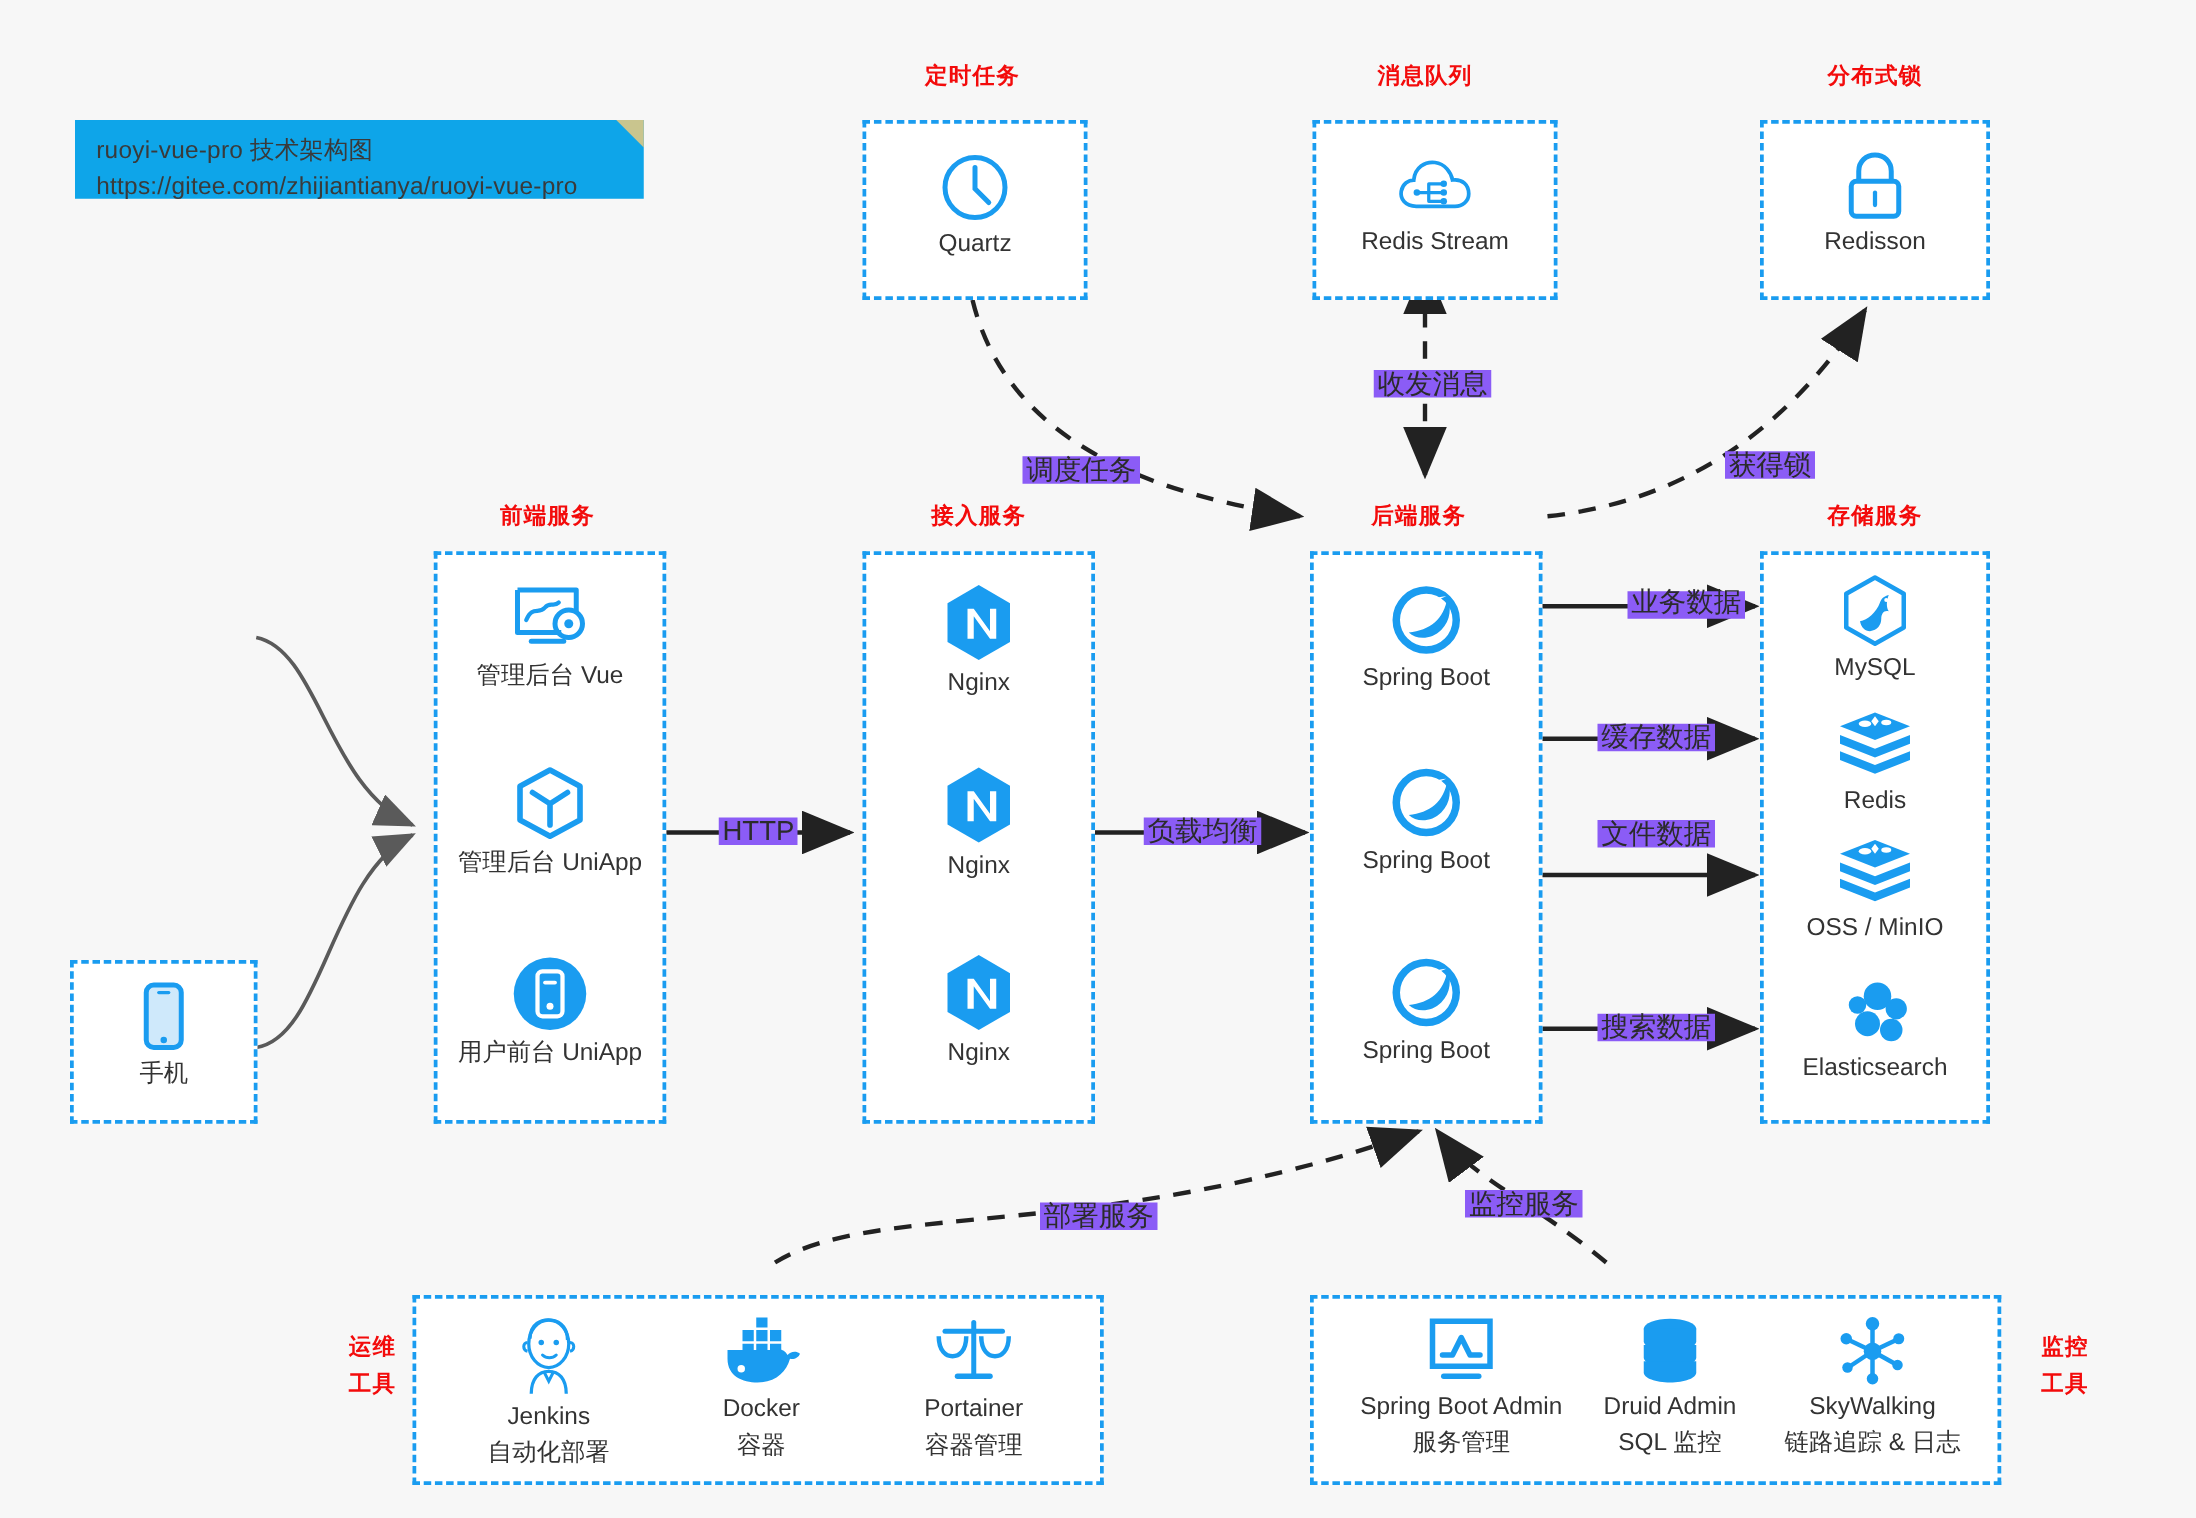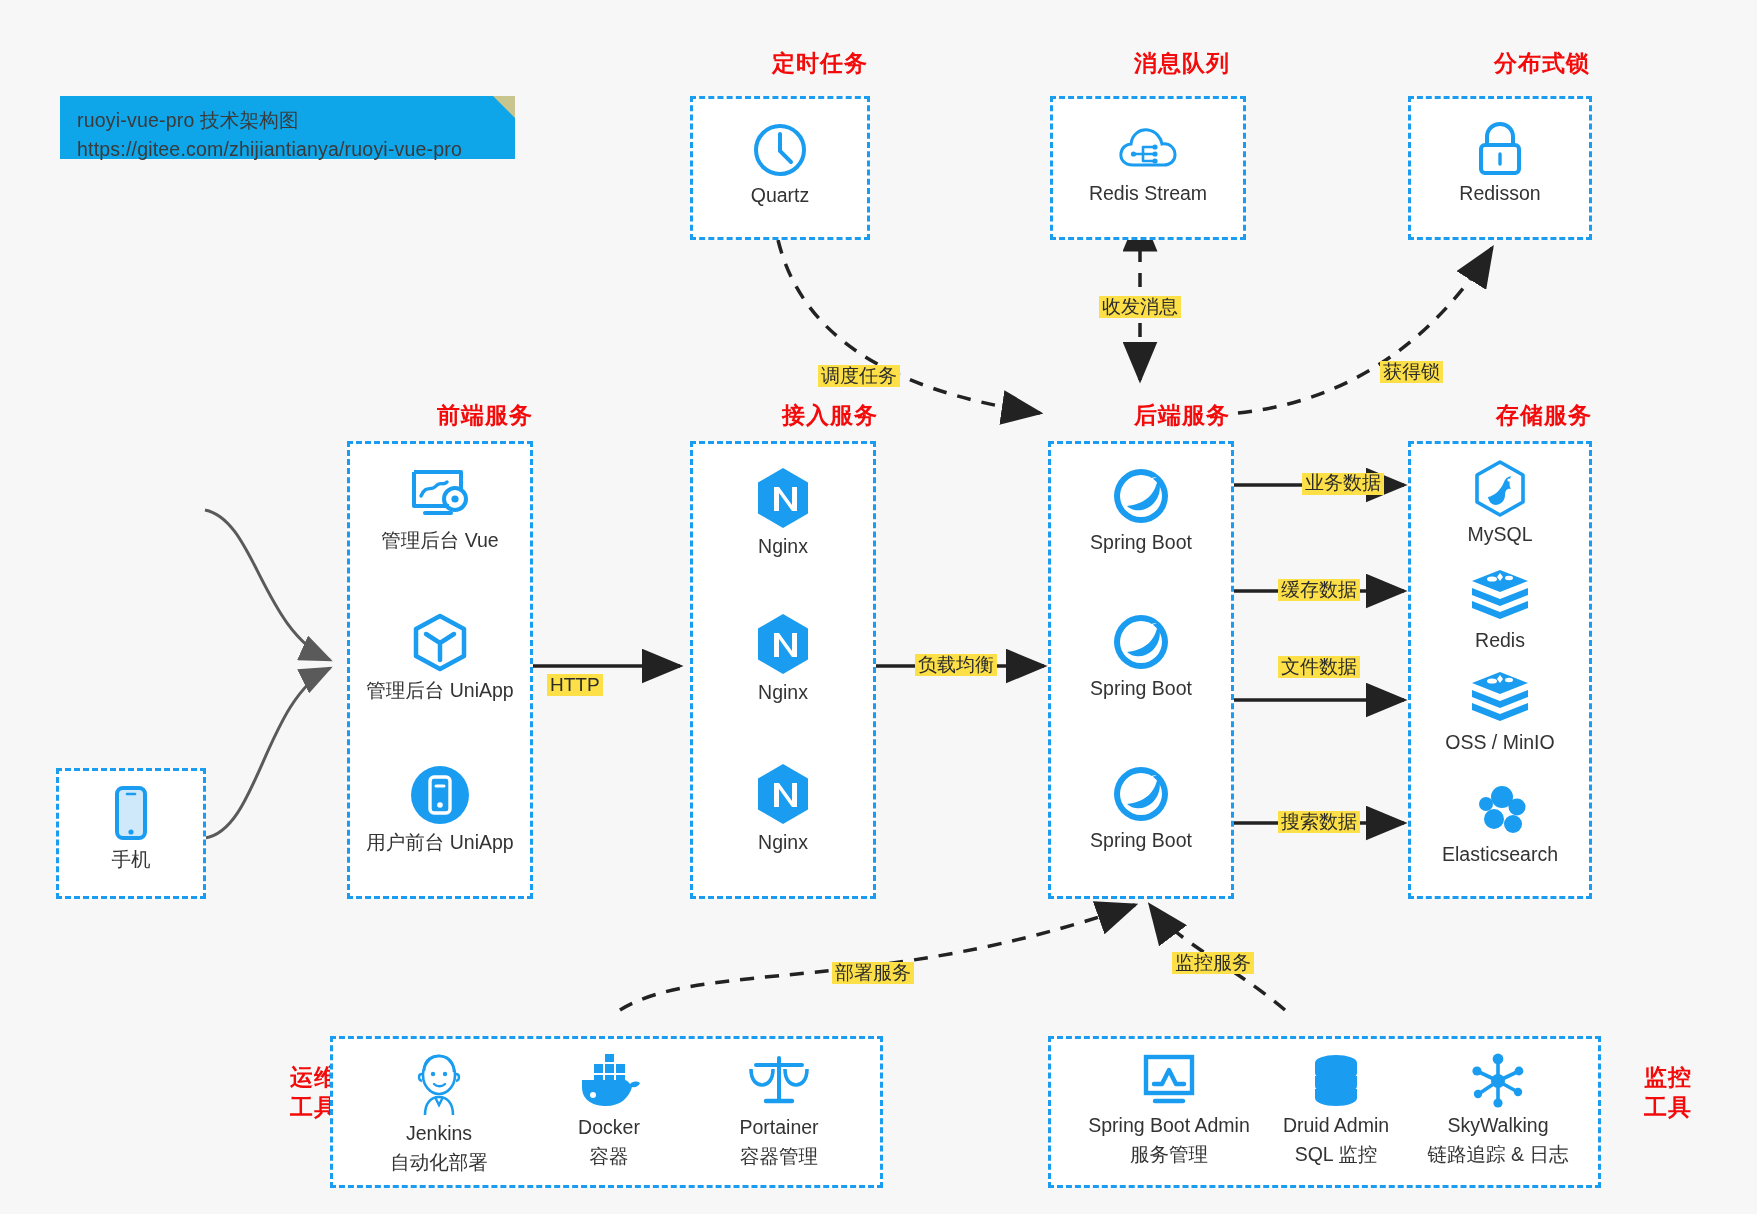--- a/index.html
+++ b/index.html
@@ -25,22 +25,22 @@
     border-left:22px solid transparent;border-top:22px solid #c9c58e;
   }
   .note .ntxt{
     position:absolute;left:17px;top:10px;
     font-size:19.5px;line-height:29px;color:#3a3a3a;letter-spacing:.2px;
     white-space:nowrap;
   }
 
   
   .gtitle{
-    position:absolute;color:#f30b0b;font-weight:bold;font-size:23px;
-    letter-spacing:1px;white-space:nowrap;text-align:right;
+    position:absolute;color:#f30b0b;font-weight:bold;font-size:18px;
+    letter-spacing:1px;white-space:nowrap;text-align:center;
   }
   .gtitle.two-line{line-height:30px;}
 
   
   .dbox{
     position:absolute;
     border:3px dashed #1a9cf0;
     background:#ffffff;
     box-sizing:border-box;
   }
@@ -49,21 +49,21 @@
   .node{position:absolute;text-align:center;}
   .node .cap{
     font-size:19.5px;color:#333;line-height:25px;white-space:nowrap;
     margin-top:4px;
   }
   .node .cap.sub{font-size:19.5px;}
   .icon{display:block;margin:0 auto;}
 
   
   .elabel{
-    position:absolute;font-size:19px;color:#2b2b2b;background:#fde047;
+    position:absolute;font-size:22px;color:#2b2b2b;background:#8b5cf6;
     padding:0 3px;white-space:nowrap;line-height:22px;
   }
 </style>
 </head>
 <body>
 
 <div id="canvas">
 
   <svg class="edges" viewBox="0 0 1757 1214">
     <defs>
@@ -372,21 +372,21 @@
       </svg>
       <div class="cap">SkyWalking</div>
       <div class="cap sub">链路追踪 &amp; 日志</div>
     </div>
   </div>
   <div class="gtitle two-line" style="left:1612px;top:1062px;width:80px;">
     <div>监控</div>
     <div>工具</div>
   </div>
 
-  <div class="elabel" style="left:547px;top:654px;margin-top:20px;">HTTP</div>
+  <div class="elabel" style="left:575px;top:654px;">HTTP</div>
   <div class="elabel" style="left:915px;top:654px;">负载均衡</div>
 
   <div class="elabel" style="left:818px;top:365px;">调度任务</div>
   <div class="elabel" style="left:1099px;top:296px;">收发消息</div>
   <div class="elabel" style="left:1380px;top:361px;">获得锁</div>
 
   <div class="elabel" style="left:1302px;top:473px;font-family:Liberation Mono, monospace;">业务数据</div>
   <div class="elabel" style="left:1278px;top:579px;">缓存数据</div>
   <div class="elabel" style="left:1278px;top:656px;">文件数据</div>
   <div class="elabel" style="left:1278px;top:811px;">搜索数据</div>

